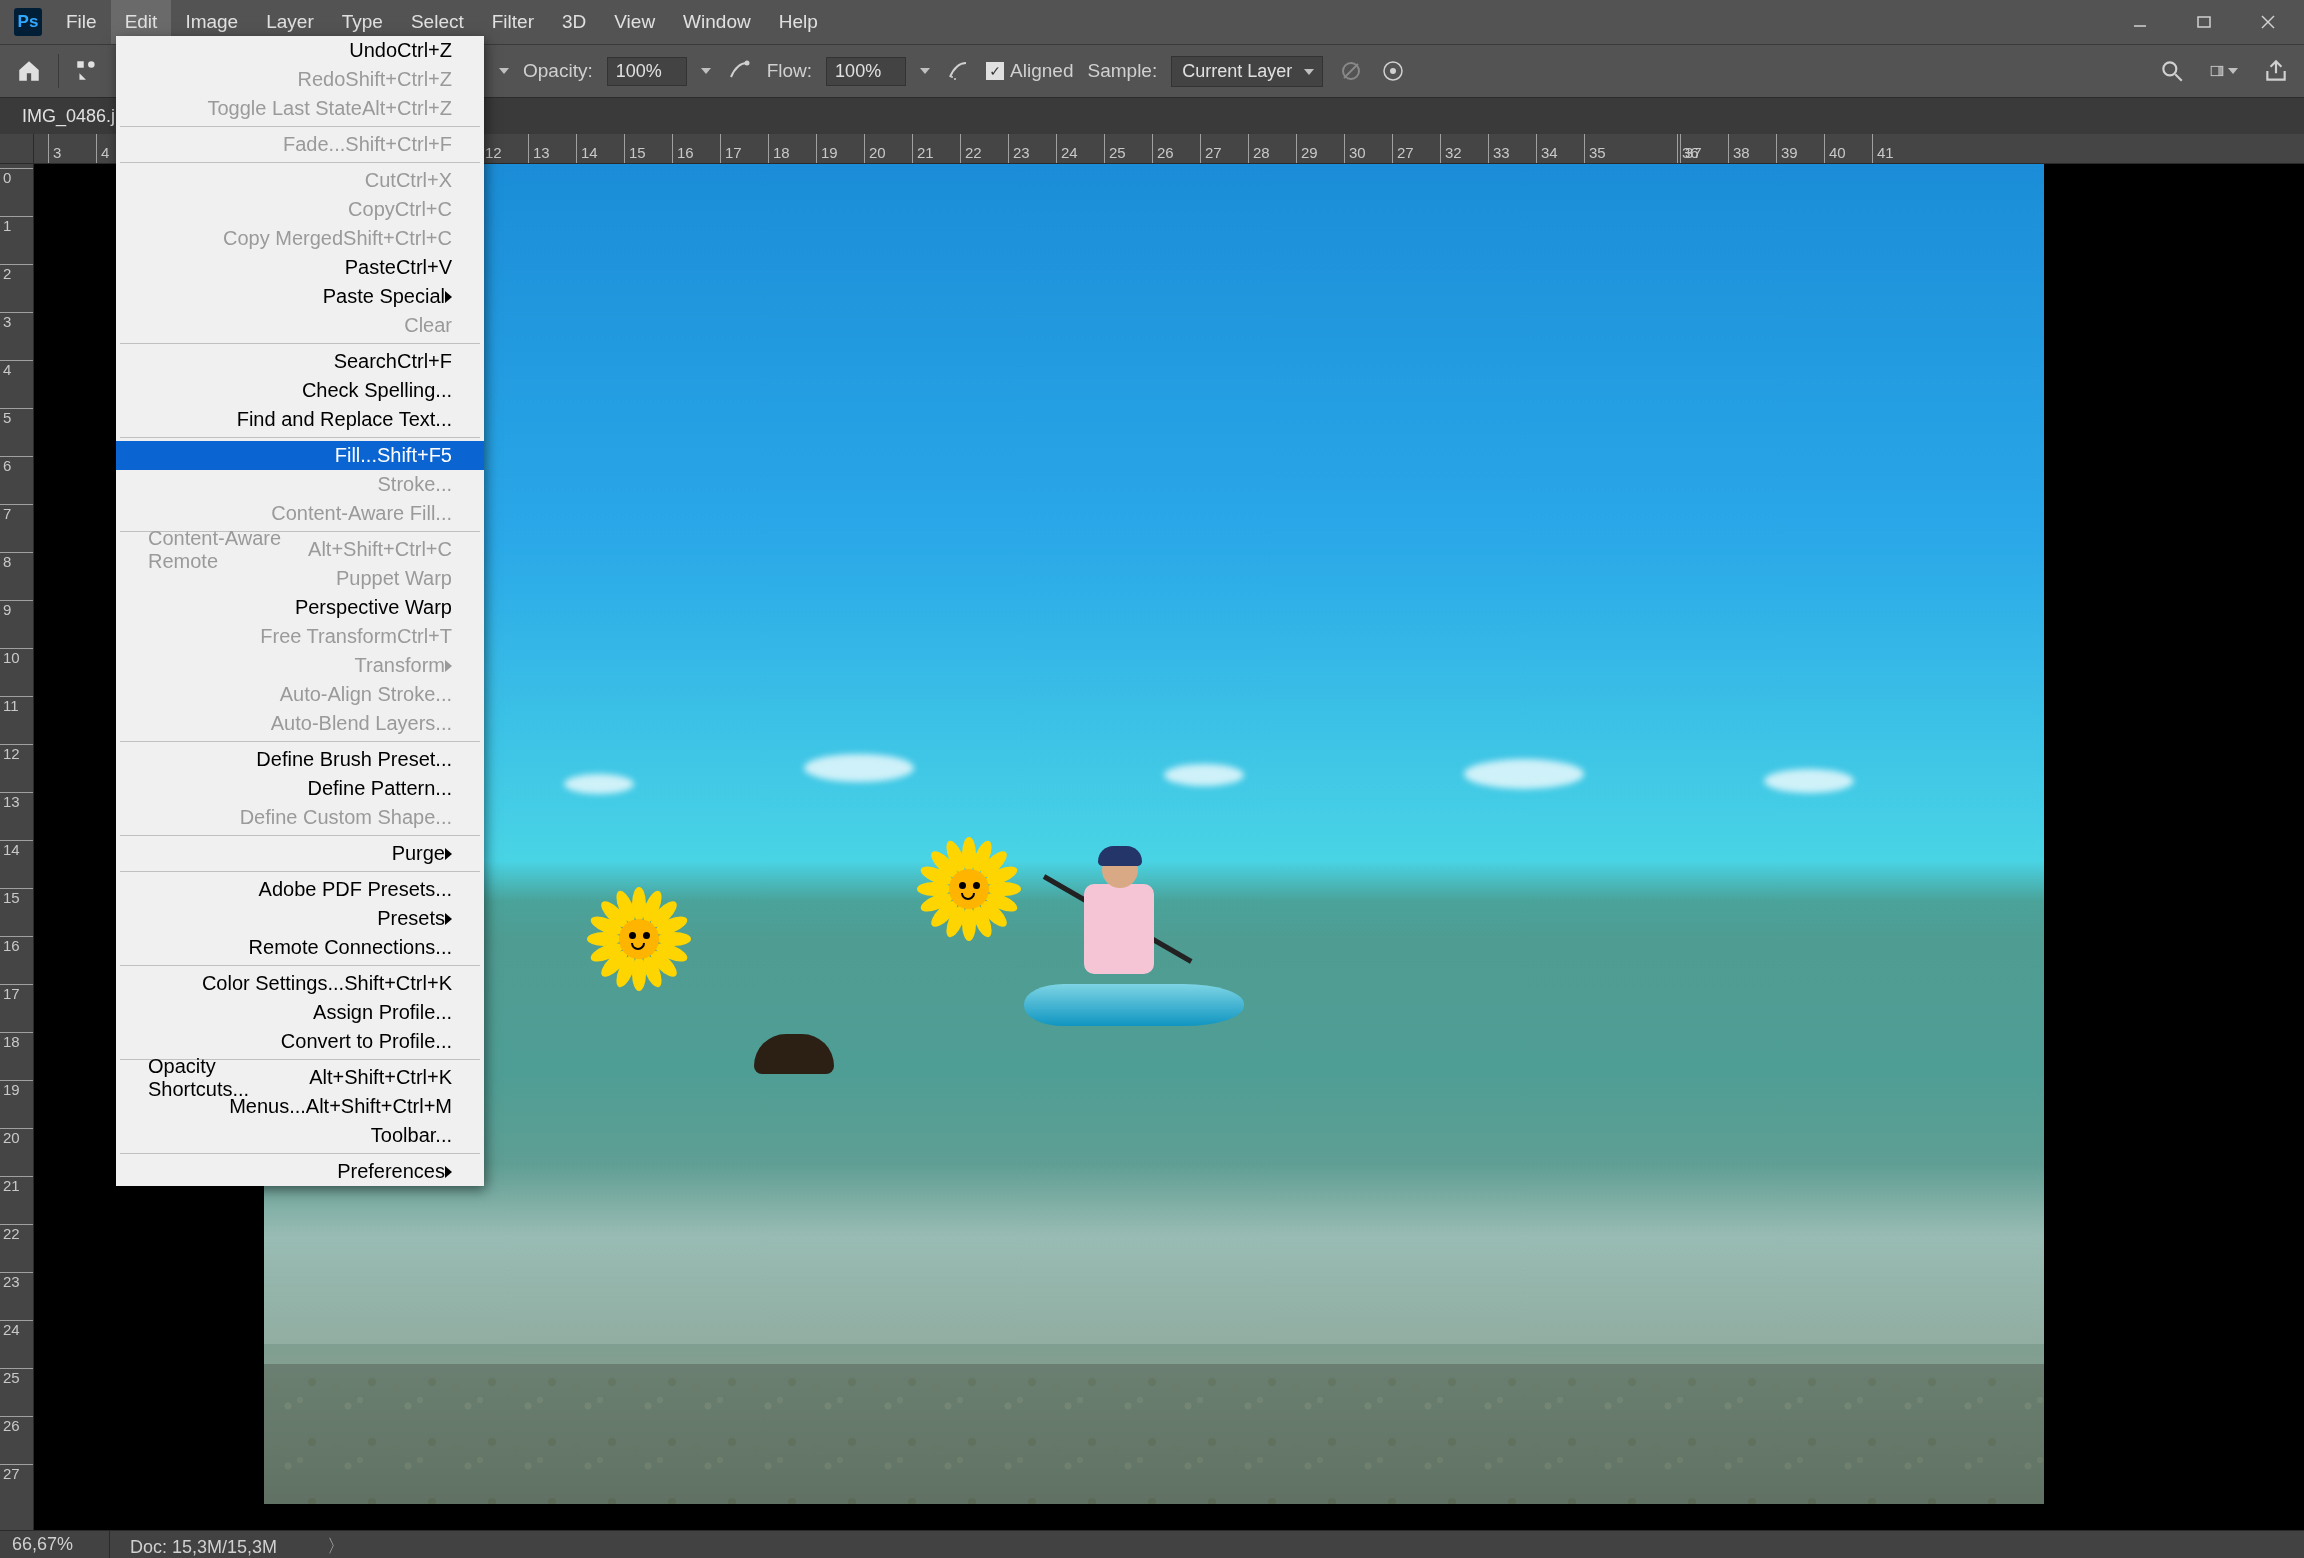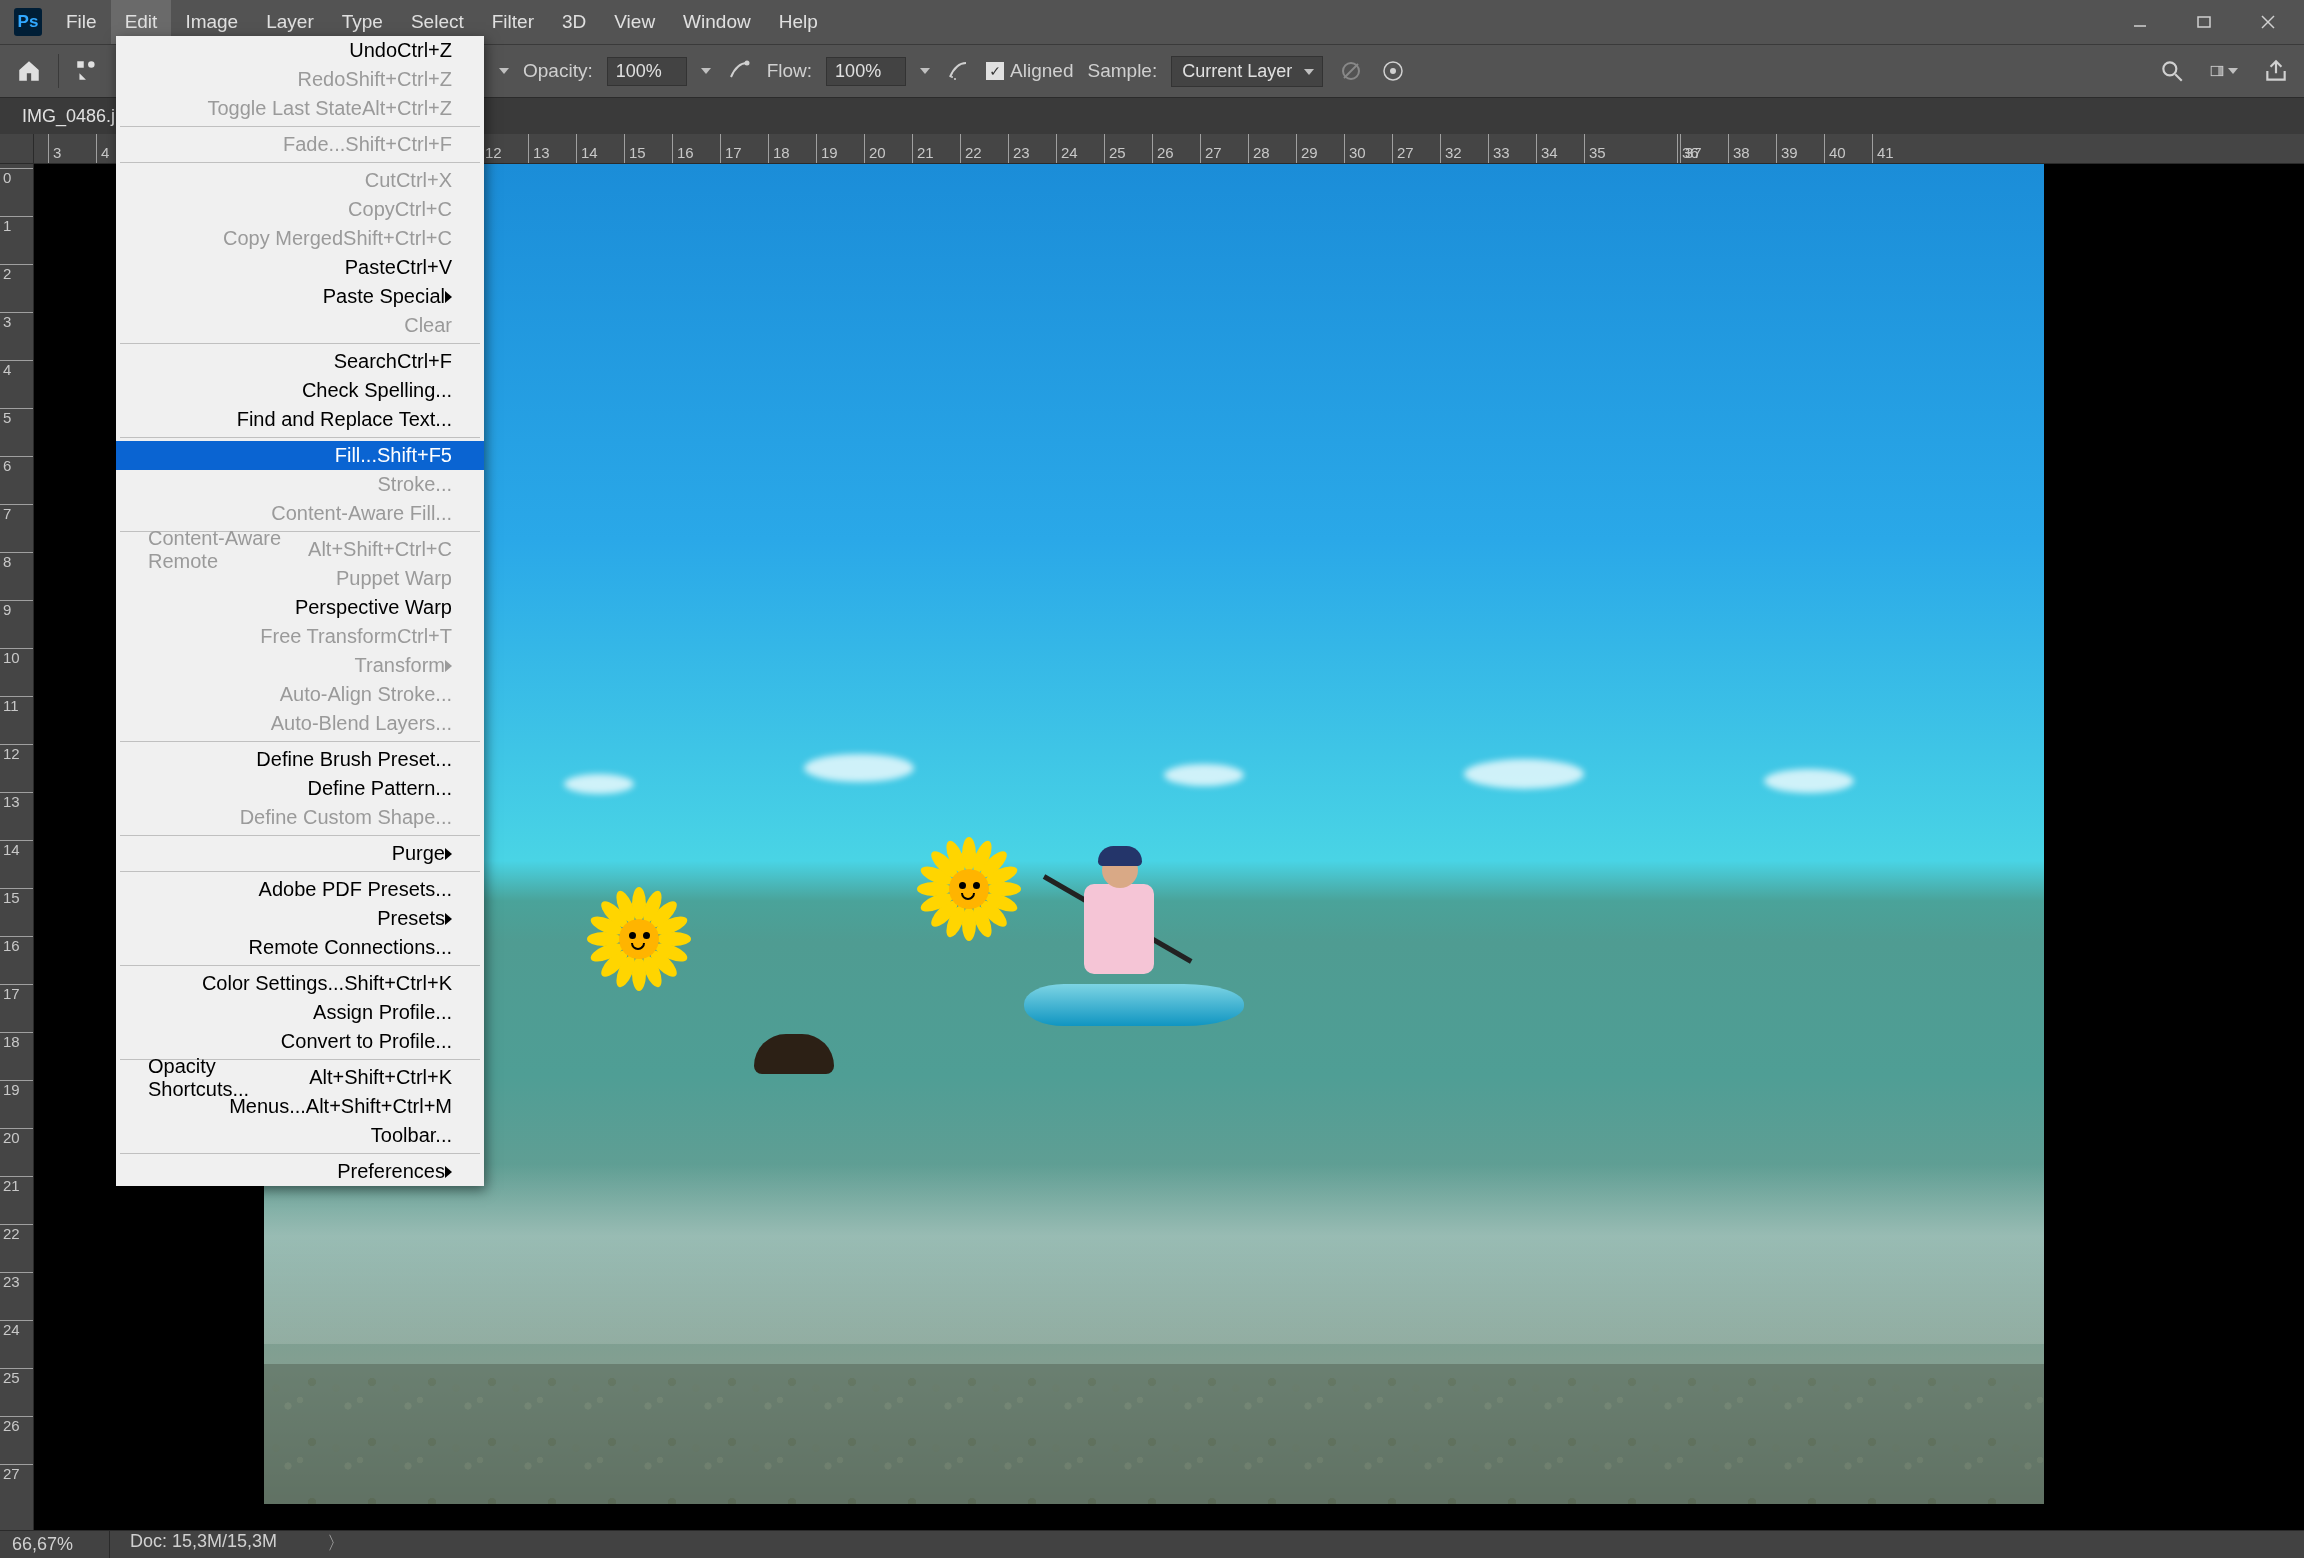--- a/index.html
+++ b/index.html
@@ -60,21 +60,21 @@
 
 .dropdown { position: absolute; left: 116px; top: 36px; width: 368px; background: #f0f0f0; color: #000; box-shadow: 2px 4px 12px rgba(0,0,0,0.5); z-index: 100; font-size: 20px; }
 .dd-item { display: flex; align-items: center; justify-content: flex-end; padding: 3px 32px; height: 29px; cursor: pointer; }
 .dd-item.disabled { color: #9a9a9a; cursor: default; }
 .dd-item.highlight { background: #0a64d2; color: #fff; }
 .dd-sep { height: 1px; background: #c0c0c0; margin: 3px 4px; }
 .dd-arrow { width: 0; height: 0; border-top: 6px solid transparent; border-bottom: 6px solid transparent; border-left: 7px solid #000; }
 .dd-item.disabled .dd-arrow { border-left-color: #9a9a9a; }
 
 
-.status { height: 28px; background: #424242; display: flex; align-items: flex-start; color: #d0d0d0; font-size: 18px; border-top: 1px solid #2a2a2a; }
+.status { height: 28px; background: #424242; display: flex; align-items: flex-end; color: #d0d0d0; font-size: 18px; border-top: 1px solid #2a2a2a; }
 .status-zoom { width: 110px; padding-left: 12px; border-right: 1px solid #2a2a2a; height: 100%; display: flex; align-items: center; }
 .status-doc { padding-left: 20px; }
 .status-caret { margin-left: 50px; color: #aaa; }
 </style>
 </head>
 <body>
 
 <div class="app">
 
   <div class="menubar">

